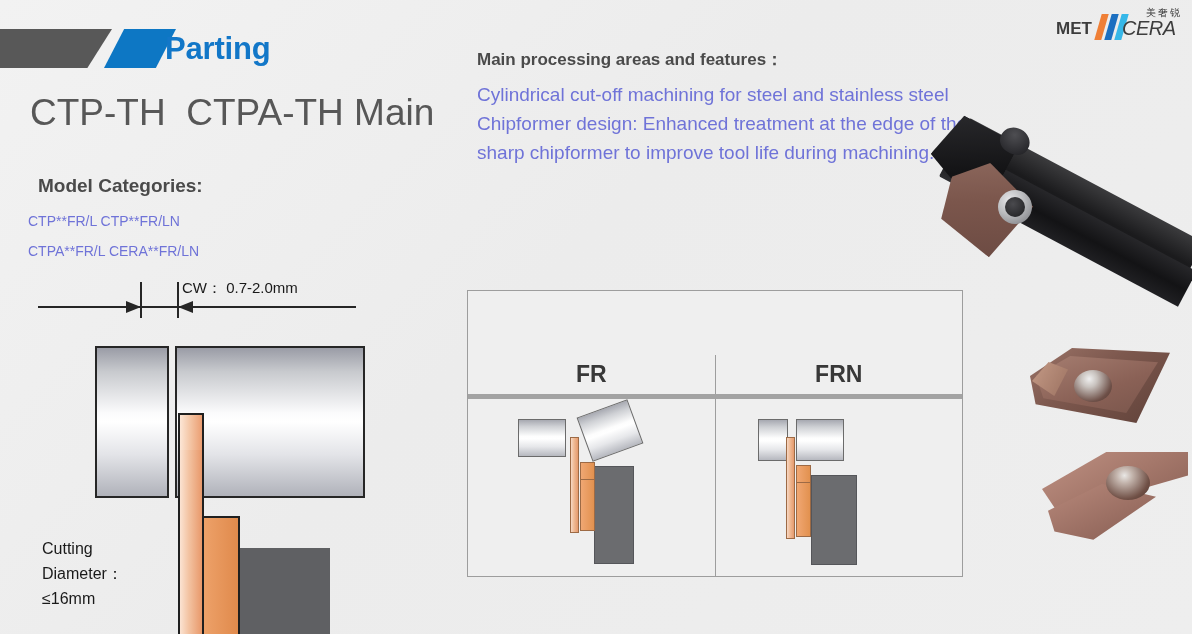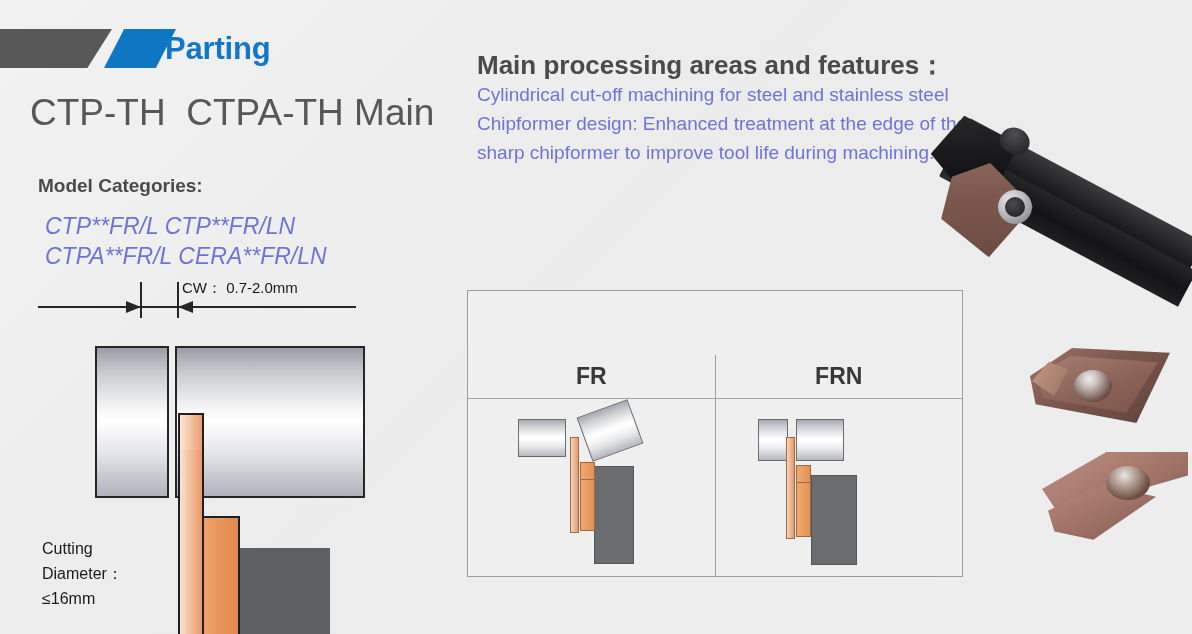--- a/index.html
+++ b/index.html
@@ -37,22 +37,22 @@
     position:absolute;left:30px;top:92px;
     font-size:37px;color:#575757;font-weight:normal;white-space:pre;
   }
 
   
   .mc-head{
     position:absolute;left:38px;top:175px;
     font-size:19px;font-weight:bold;color:#4a4a4a;
   }
   .mc-line{
-    position:absolute;left:45px;
-    font-size:23px;color:#6f73d8;white-space:pre;font-style:italic;
+    position:absolute;left:28px;
+    font-size:14px;color:#6f73d8;white-space:pre;
   }
   .mc-l1{top:213px;}
   .mc-l2{top:243px;}
 
   
   .diagram{position:absolute;left:30px;top:278px;width:360px;height:356px;}
   .dim-label{
     position:absolute;left:152px;top:1px;
     font-size:15px;color:#1a1a1a;white-space:pre;
   }
@@ -106,21 +106,21 @@
     background:#5f6063;
   }
   .cut-note{
     position:absolute;left:12px;top:258px;
     font-size:16px;color:#1a1a1a;line-height:25px;white-space:pre;
   }
 
   
   .feat-head{
     position:absolute;left:477px;top:48px;
-    font-size:26px;font-weight:bold;color:#4a4a4a;
+    font-size:17px;font-weight:bold;color:#4a4a4a;
   }
   .feat-body{
     position:absolute;left:477px;top:80px;width:500px;
     font-size:19px;color:#6f73d8;line-height:29px;
   }
   .feat-body div{white-space:pre-wrap;}
 
   
   .tbl{
     position:absolute;left:467px;top:290px;width:496px;height:287px;
@@ -129,21 +129,21 @@
   .tbl-hdr{
     position:absolute;left:0;top:0;width:100%;height:64px;
     border-bottom:1px solid #9d9d9d;box-sizing:border-box;
     display:flex;align-items:center;
   }
   .tbl-hdr span{
     font-size:23px;color:#1d1d1d;padding-left:14px;white-space:pre;
   }
   .tbl-sub{
     position:absolute;left:0;top:64px;width:100%;height:44px;
-    border-bottom:1px solid #a3a3a3;box-sizing:border-box;display:flex;
+    border-bottom:5px solid #a3a3a3;box-sizing:border-box;display:flex;
   }
   .tbl-sub div{
     flex:1;display:flex;align-items:center;justify-content:center;
     font-size:23px;font-weight:bold;color:#383838;
   }
   .tbl-sub div:first-child{border-right:1px solid #9d9d9d;box-sizing:border-box;}
   .tbl-body{
     position:absolute;left:0;top:108px;width:100%;bottom:0;display:flex;
   }
   .tbl-cell{position:relative;flex:1;overflow:hidden;}
@@ -326,20 +326,28 @@
         <div class="cwp" style="left:80px;top:20px;width:48px;height:42px;"></div>
         <div class="cblade" style="left:70px;top:38px;width:9px;height:102px;"></div>
         <div class="cshank" style="left:95px;top:76px;width:46px;height:90px;"></div>
         <div class="cholder" style="left:80px;top:66px;width:15px;height:18px;"></div>
         <div class="cholder" style="left:80px;top:83px;width:15px;height:55px;"></div>
       </div>
 
     </div>
   </div>
 
+  <div class="logo">
+    <div class="logo-cn">美奢锐</div>
+    <div class="logo-met">MET</div>
+    <div class="slash s1"></div>
+    <div class="slash s2"></div>
+    <div class="slash s3"></div>
+    <div class="logo-cera">CERA</div>
+  </div>
 
   <div class="photo-holder">
     <div class="ph-bar"></div>
     <div class="ph-bar2"></div>
     <div class="ph-head"></div>
     <div class="ph-dimple"></div>
     <div class="ph-insert"></div>
     <div class="ph-screw-o"></div>
     <div class="ph-screw-i"></div>
   </div>

